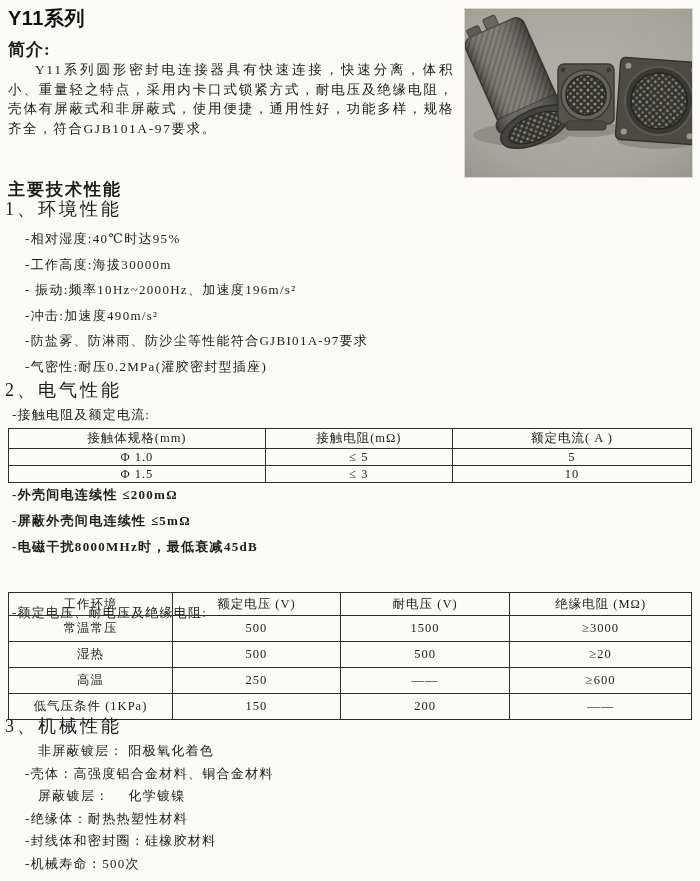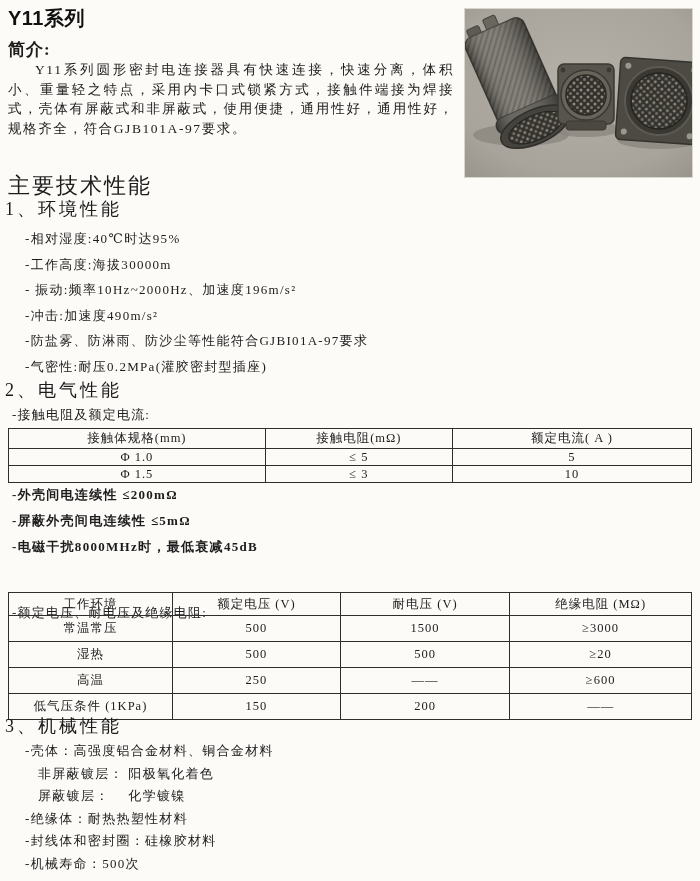--- a/index.html
+++ b/index.html
@@ -25,22 +25,22 @@
   .intro-heading{
     position:absolute;top:38px;left:8px;
     font-size:17px;font-weight:bold;letter-spacing:1px;
   }
   .intro-text{
     position:absolute;top:60px;left:8px;width:446px;
     font-size:13.5px;line-height:19.5px;letter-spacing:1.6px;
     text-align:justify;text-indent:2em;
   }
   .main-heading{
-    position:absolute;top:171px;left:8px;
-    font-size:22px;font-weight:normal;letter-spacing:2px;
+    position:absolute;top:178px;left:8px;
+    font-size:17px;font-weight:bold;letter-spacing:2px;
   }
   .sec-heading{
     position:absolute;left:5px;
     font-size:18px;letter-spacing:3px;font-weight:normal;margin:0;
   }
   #env-heading{top:197px;}
   #elec-heading{top:378px;}
   #mech-heading{top:714px;}
 
   .spec-list{position:absolute;left:25px;}
@@ -148,21 +148,21 @@
         <circle r="28" fill="url(#pins)" stroke="#26241f" stroke-width="1.5"></circle>
         <circle cx="-33" cy="-33" r="3" fill="#9a968c"></circle>
         <circle cx="33" cy="-33" r="3" fill="#9a968c"></circle>
         <circle cx="-33" cy="33" r="3" fill="#9a968c"></circle>
         <circle cx="33" cy="33" r="3" fill="#9a968c"></circle>
       </g>
     </svg>
   </div>
 
   <div class="intro-heading">简介:</div>
-  <div class="intro-text">Y11系列圆形密封电连接器具有快速连接，快速分离，体积小、重量轻之特点，采用内卡口式锁紧方式，接触件端接为焊接式，壳体有屏蔽式和非屏蔽式，使用便捷，通用性好，通用性好，规格齐全，符合GJB101A-97要求。</div>
+  <div class="intro-text">Y11系列圆形密封电连接器具有快速连接，快速分离，体积小、重量轻之特点，采用内卡口式锁紧方式，耐电压及绝缘电阻，壳体有屏蔽式和非屏蔽式，使用便捷，通用性好，功能多样，规格齐全，符合GJB101A-97要求。</div>
 
   <div class="main-heading">主要技术性能</div>
 
   <h3 class="sec-heading" id="env-heading">1、环境性能</h3>
   <div class="spec-list" id="env-items">
     <div class="line">-相对湿度:40℃时达95%</div>
     <div class="line">-工作高度:海拔30000m</div>
     <div class="line">- 振动:频率10Hz~2000Hz、加速度196m/s²</div>
     <div class="line">-冲击:加速度490m/s²</div>
     <div class="line">-防盐雾、防淋雨、防沙尘等性能符合GJBI01A-97要求</div>
@@ -244,21 +244,21 @@
         <td>低气压条件 (1KPa)</td>
         <td>150</td>
         <td>200</td>
         <td>——</td>
       </tr>
     </tbody>
   </table>
 
   <h3 class="sec-heading" id="mech-heading">3、机械性能</h3>
   <div class="spec-list" id="mech-items">
+    <div class="line sub">非屏蔽镀层： 阳极氧化着色</div>
     <div class="line">-壳体：高强度铝合金材料、铜合金材料</div>
-    <div class="line sub">非屏蔽镀层： 阳极氧化着色</div>
     <div class="line sub">屏蔽镀层：　 化学镀镍</div>
     <div class="line">-绝缘体：耐热热塑性材料</div>
     <div class="line">-封线体和密封圈：硅橡胶材料</div>
     <div class="line">-机械寿命：500次</div>
   </div>
 
 </div>
 
 </body></html>

